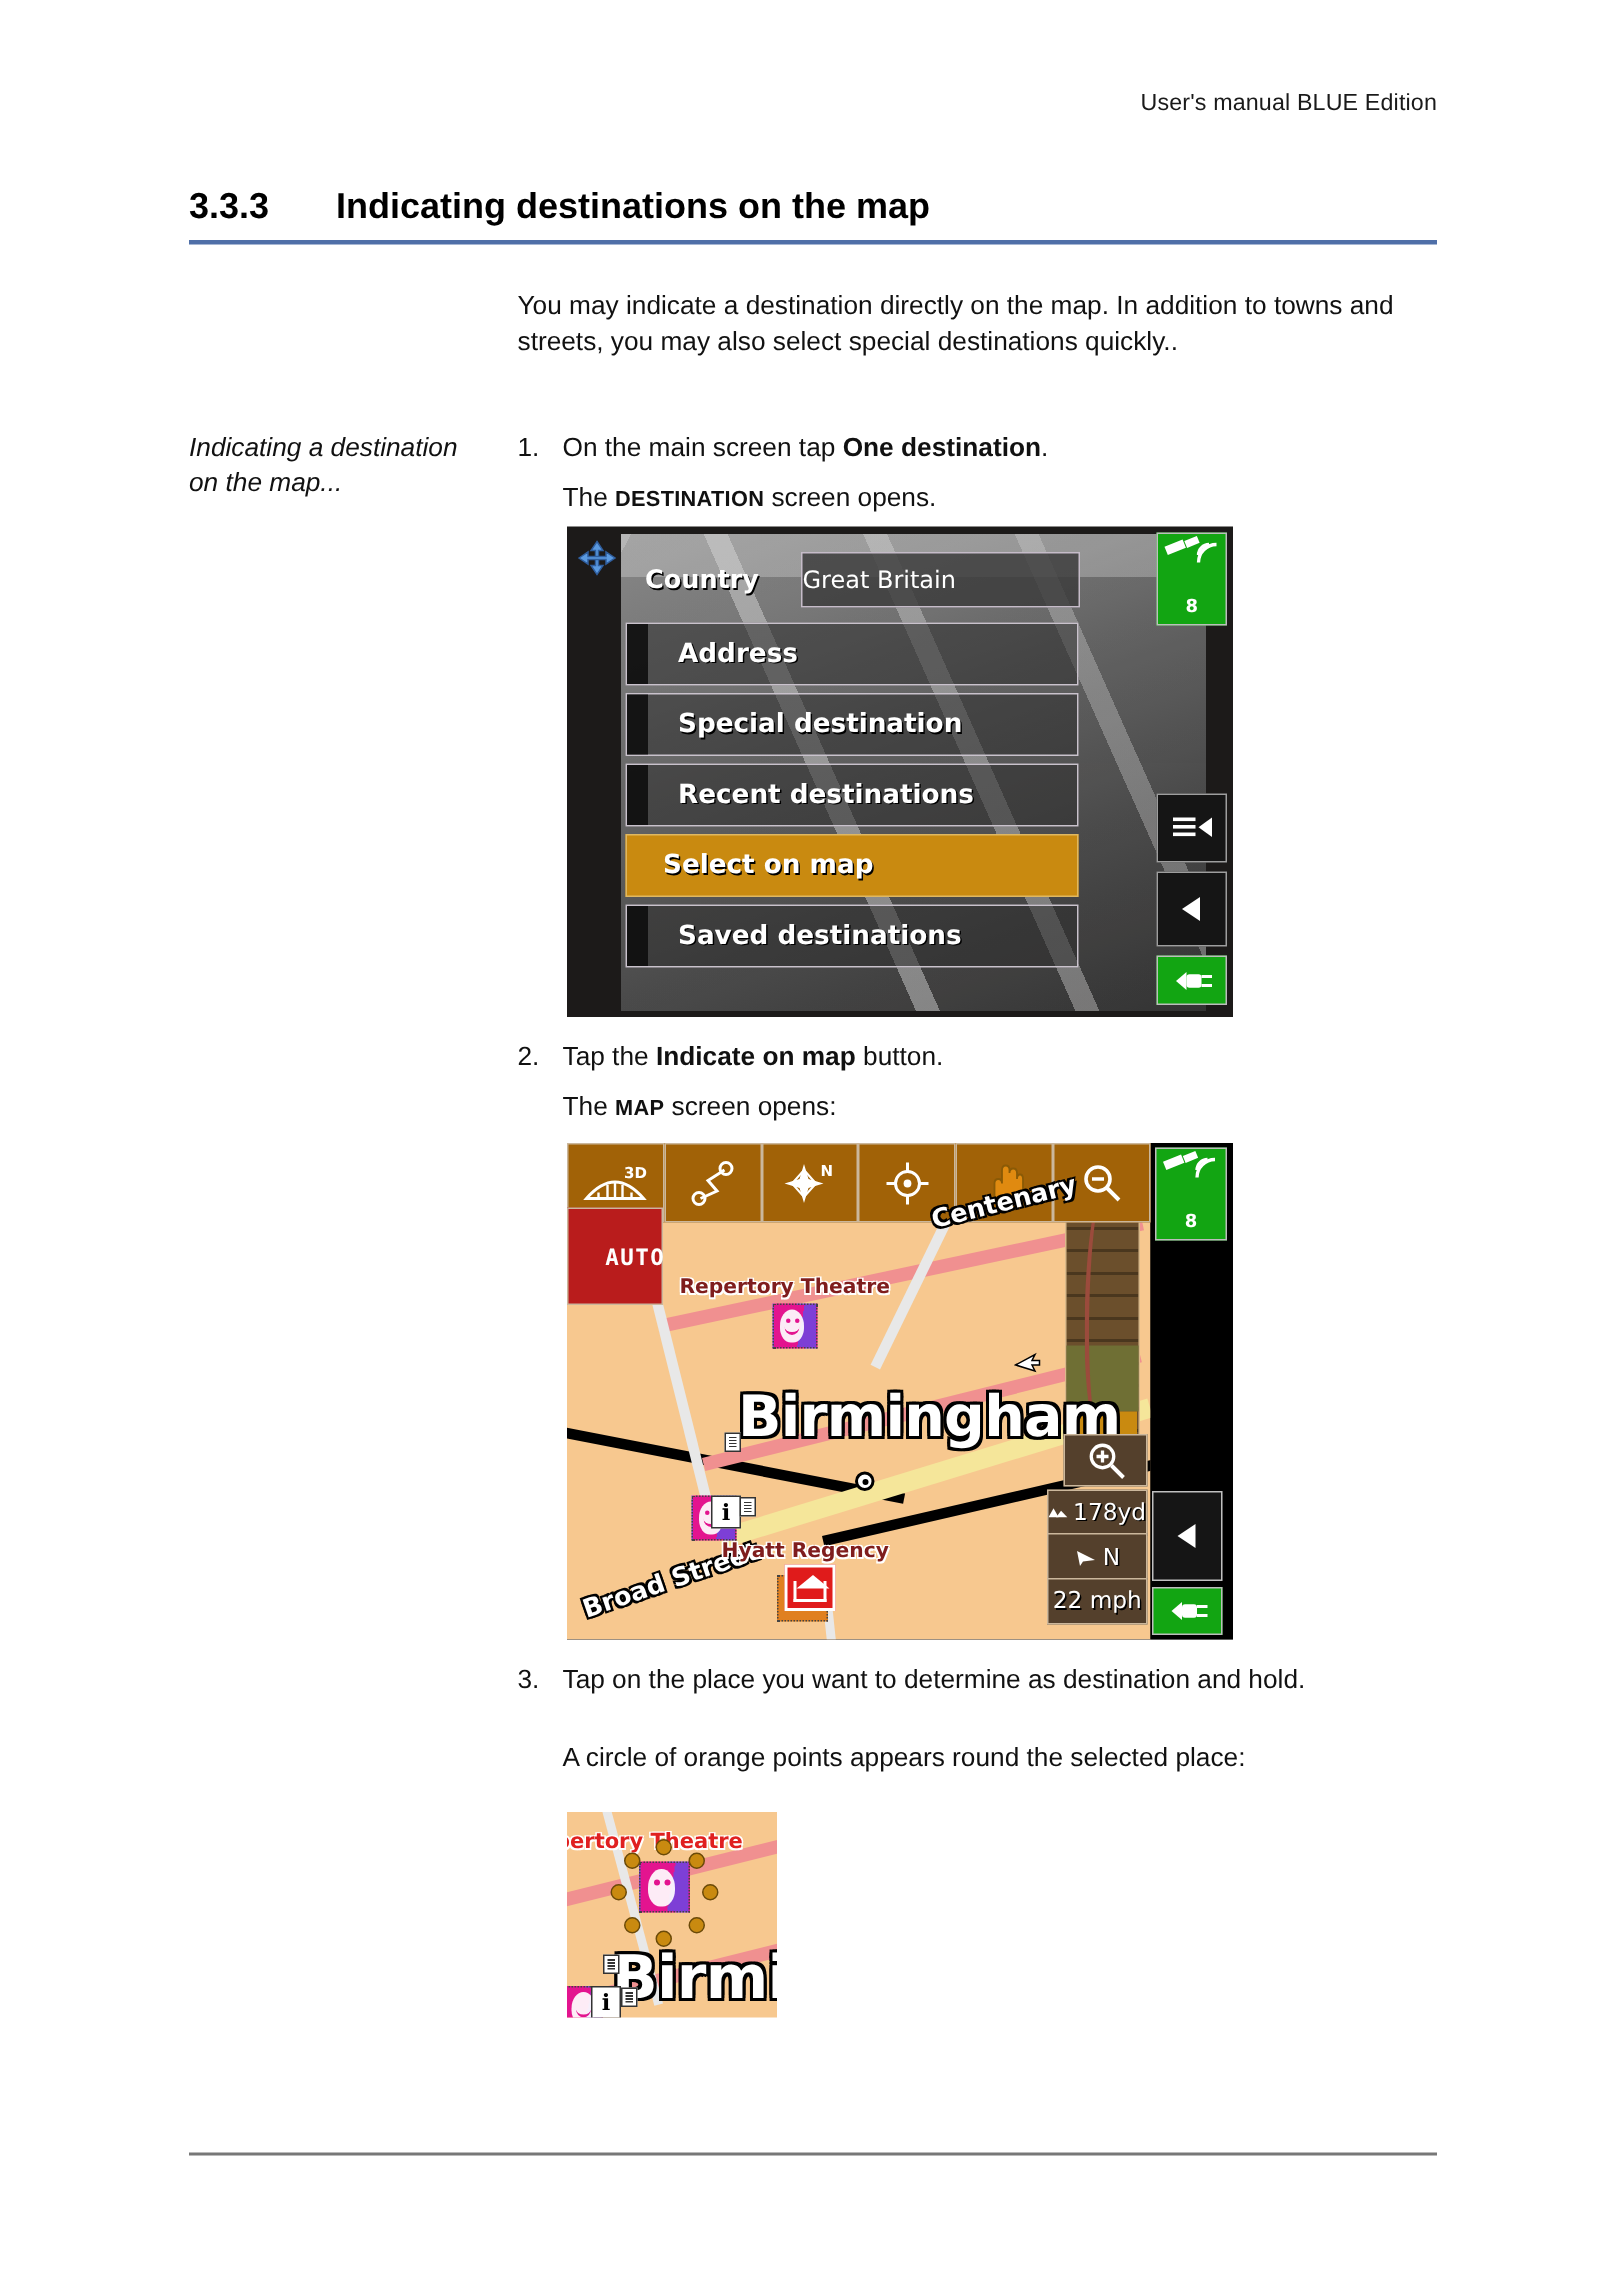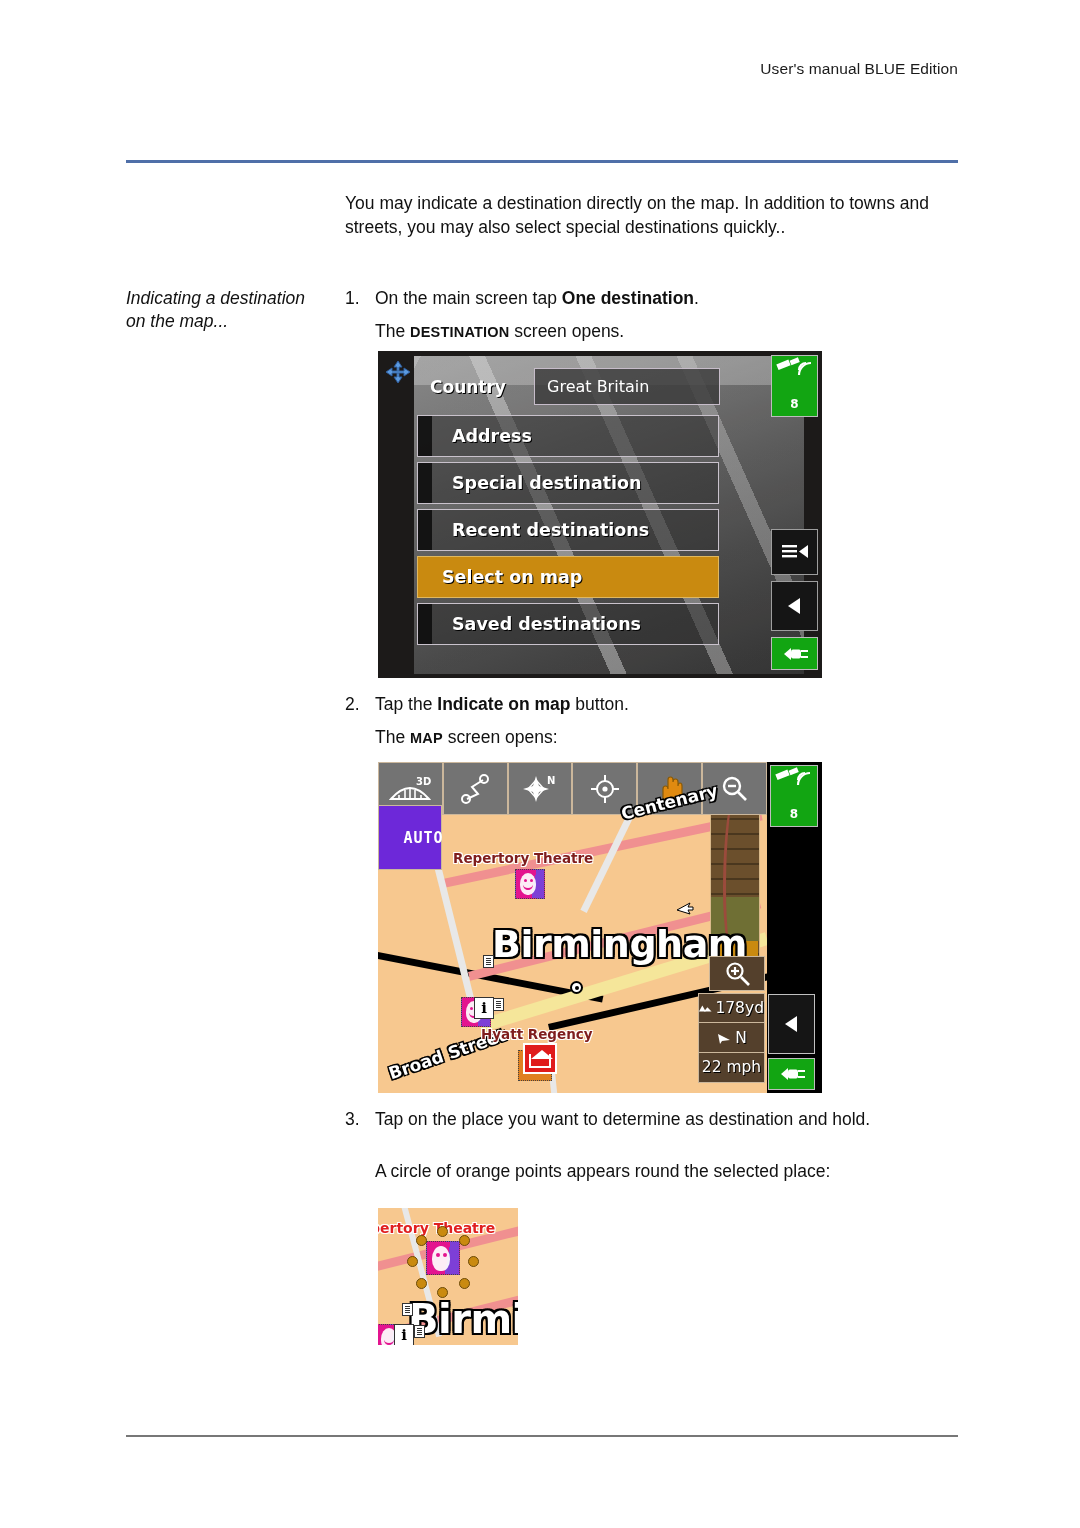--- a/index.html
+++ b/index.html
@@ -86,21 +86,21 @@
   .s1-list{position:absolute;left:39px;top:12px;width:302px;}
   .s1-country{
     position:relative;height:47px;display:flex;align-items:center;
     color:#fff;font-size:17px;font-weight:bold;
     font-family:"DejaVu Sans",sans-serif;
   }
   .s1-country .lbl{padding-left:13px;text-shadow:1px 1px 0 #000;}
   .s1-country .val{
     position:absolute;right:-1px;top:5px;width:186px;height:37px;
     border:1.5px solid #c6bcc9;background:rgba(58,58,58,.82);
-    display:flex;align-items:center;padding-left:12px;
+    display:flex;align-items:center;padding-left:0;
     font-weight:normal;font-size:16px;color:#fff;box-sizing:border-box;
   }
   .s1-item{
     position:relative;height:42px;margin-top:5px;
     border:1.5px solid #c9c2cc;background:rgba(45,45,45,.55);
     display:flex;align-items:center;box-sizing:border-box;
     color:#fff;font-size:17.5px;font-weight:bold;
     font-family:"DejaVu Sans",sans-serif;
     text-shadow:1px 1px 0 #000;
   }
@@ -159,26 +159,26 @@
   .m-block .olive{position:absolute;left:0;right:0;top:122px;height:44px;background:#6f6f34;}
   .m-block .gold{position:absolute;left:1px;right:1px;top:166px;height:16px;background:#c98a10;}
   .m-block .curve{
     position:absolute;left:12px;top:6px;width:26px;height:180px;
     border-left:3px solid #9b4b3c;border-radius:60% 0 0 40%;
   }
 
   
   .m-tools{position:absolute;left:0;top:0;width:389px;height:43px;display:flex;z-index:6;}
   .tbtn{
-    width:64.8px;height:53px;background:#737373;border:1.5px solid #cbb79c;
+    width:64.8px;height:53px;background:#a16207;border:1.5px solid #cbb79c;
     box-sizing:border-box;display:flex;align-items:center;justify-content:center;
   }
   .m-auto{
     position:absolute;left:0;top:43px;width:64px;height:65px;
-    background:#6d28d9;border:1.5px solid #cbb79c;box-sizing:border-box;
+    background:#b91c1c;border:1.5px solid #cbb79c;box-sizing:border-box;
     display:flex;align-items:center;justify-content:center;z-index:6;padding-left:27px;
   }
   .m-auto span{color:#fff;font-size:15px;font-weight:bold;letter-spacing:1px;
     font-family:"DejaVu Sans Mono",monospace;}
 
   
   .poi{
     position:absolute;width:30px;height:30px;z-index:7;
     border:1px dotted #444;box-sizing:border-box;
     background:linear-gradient(100deg,#e3148f 0 62%,#7d3fd6 62% 100%);
@@ -295,20 +295,24 @@
                 0 -2px 0 #000,0 2px 0 #000,-2px 0 0 #000,2px 0 0 #000;
   }
 </style>
 </head>
 <body>
 
 <div class="page">
 
   <div class="running-header">User's manual BLUE Edition</div>
 
+  <div class="sec-head">
+    <div class="sec-num">3.3.3</div>
+    <div class="sec-title">Indicating destinations on the map</div>
+  </div>
   <div class="sec-rule"></div>
 
   <div class="intro">You may indicate a destination directly on the map. In addition to towns and streets, you may also select special destinations quickly..</div>
 
   <div class="marginnote">Indicating a destination on the map...</div>
 
   <div class="step" id="step1">
     <div class="num">1.</div>
     <div class="txt"><span>On the main screen tap </span><b>One destination</b><span>.</span></div>
   </div>

